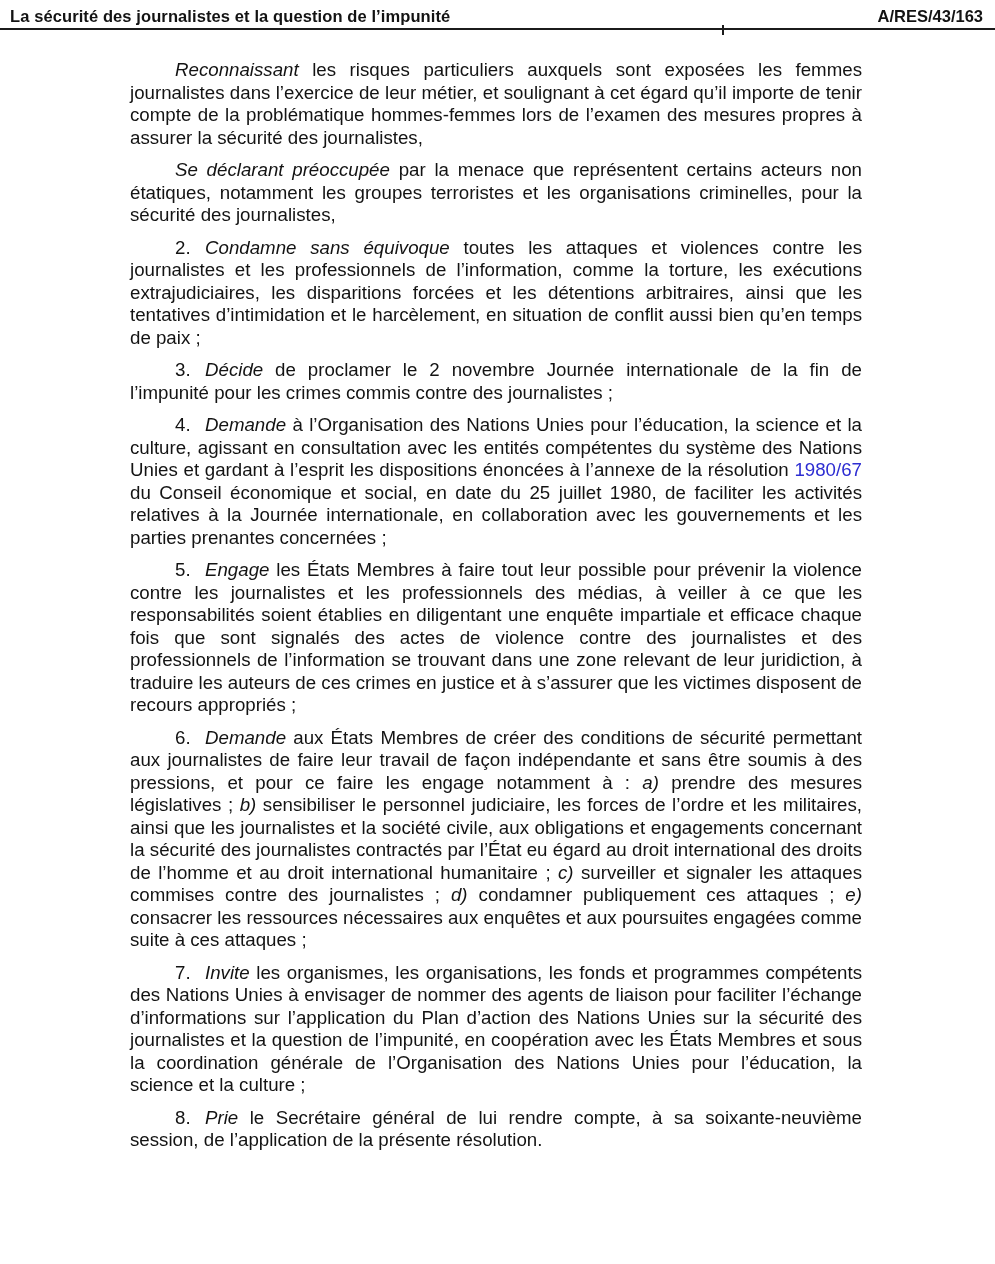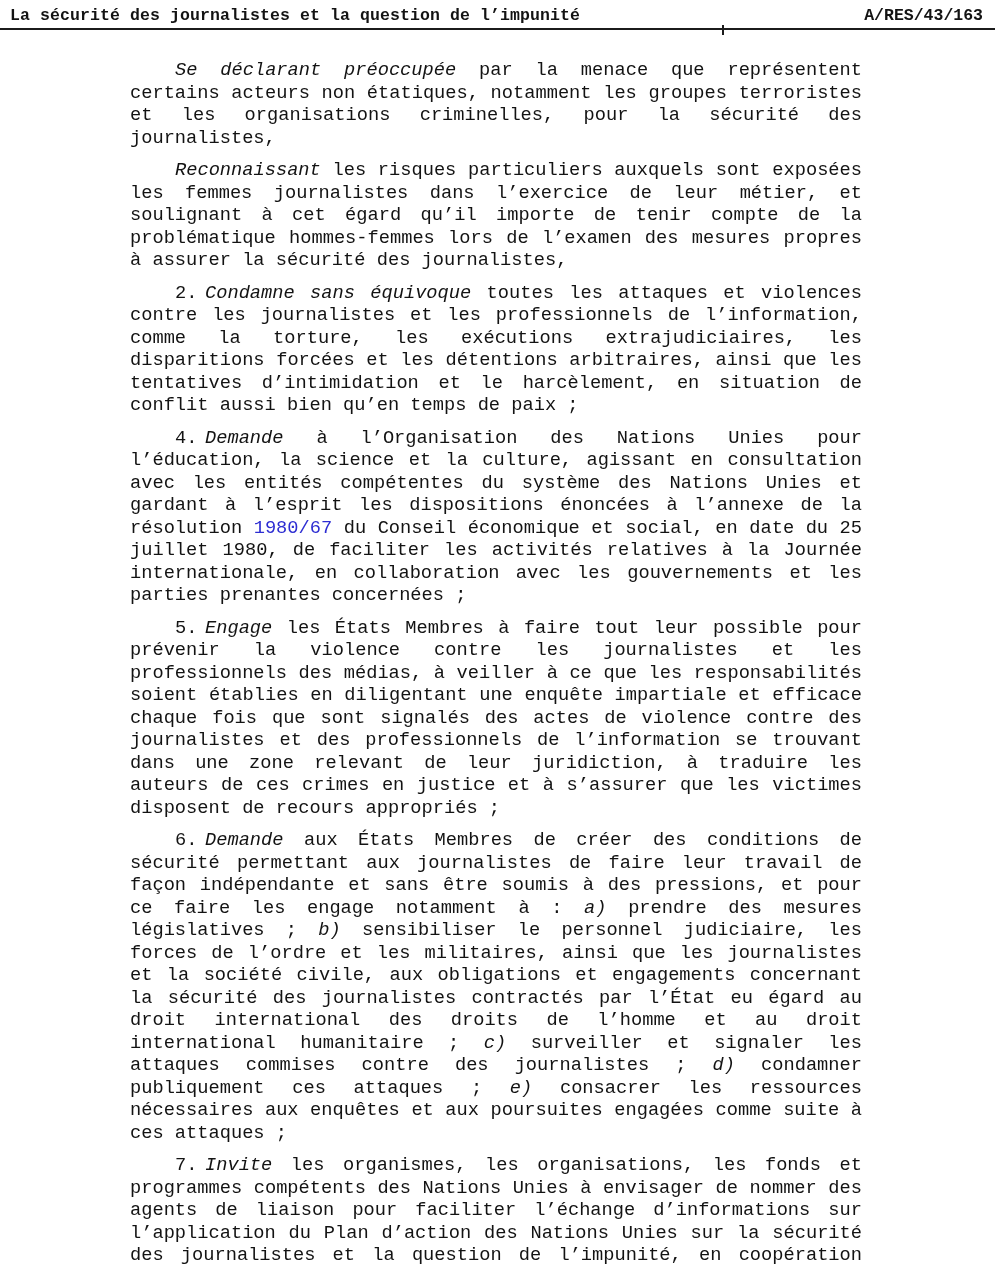--- a/index.html
+++ b/index.html
@@ -2,21 +2,21 @@
 <html lang="fr"><head>
 <meta charset="utf-8">
 <style>
   html, body { margin: 0; padding: 0; background: #ffffff; }
   .page {
     position: relative;
     width: 995px;
     height: 1264px;
     background: #ffffff;
     color: #131313;
-    font-family: Liberation Mono, monospace;
+    font-family: Liberation Sans, sans-serif;
     overflow: hidden;
     box-sizing: border-box;
   }
   .hdr {
     display: flex;
     justify-content: space-between;
     align-items: baseline;
     padding: 6px 12px 0 10px;
     font-weight: bold;
     font-size: 16.5px;
@@ -67,23 +67,24 @@
   <header class="hdr">
     <div class="hdr-title">La sécurité des journalistes et la question de l’impunité</div>
     <div class="hdr-doc">A/RES/43/163</div>
   </header>
 
   <div class="rule">
     <span class="tick"></span>
   </div>
 
   <main class="body">
+      <p class="para"><em class="it">Reconnaissant</em><span> les risques particuliers auxquels sont exposées les femmes journalistes dans l’exercice de leur métier, et soulignant à cet égard qu’il importe de tenir compte de la problématique hommes-femmes lors de l’examen des mesures propres à assurer la sécurité des journalistes,</span></p>
       <p class="para"><em class="it">Se déclarant préoccupée</em><span> par la menace que représentent certains acteurs non étatiques, notamment les groupes terroristes et les organisations criminelles, pour la sécurité des journalistes,</span></p>
-      <p class="para"><em class="it">Reconnaissant</em><span> les risques particuliers auxquels sont exposées les femmes journalistes dans l’exercice de leur métier, et soulignant à cet égard qu’il importe de tenir compte de la problématique hommes-femmes lors de l’examen des mesures propres à assurer la sécurité des journalistes,</span></p>
       <p class="para"><span class="num">2.</span><em class="it">Condamne sans équivoque</em><span> toutes les attaques et violences contre les journalistes et les professionnels de l’information, comme la torture, les exécutions extrajudiciaires, les disparitions forcées et les détentions arbitraires, ainsi que les tentatives d’intimidation et le harcèlement, en situation de conflit aussi bien qu’en temps de paix ;</span></p>
+      <p class="para"><span class="num">3.</span><em class="it">Décide</em><span> de proclamer le 2 novembre Journée internationale de la fin de l’impunité pour les crimes commis contre des journalistes ;</span></p>
       <p class="para"><span class="num">4.</span><em class="it">Demande</em><span> à l’Organisation des Nations Unies pour l’éducation, la science et la culture, agissant en consultation avec les entités compétentes du système des Nations Unies et gardant à l’esprit les dispositions énoncées à l’annexe de la résolution </span><span class="link" style="color: rgb(45, 45, 210);">1980/67</span><span> du Conseil économique et social, en date du 25 juillet 1980, de faciliter les activités relatives à la Journée internationale, en collaboration avec les gouvernements et les parties prenantes concernées ;</span></p>
       <p class="para"><span class="num">5.</span><em class="it">Engage</em><span> les États Membres à faire tout leur possible pour prévenir la violence contre les journalistes et les professionnels des médias, à veiller à ce que les responsabilités soient établies en diligentant une enquête impartiale et efficace chaque fois que sont signalés des actes de violence contre des journalistes et des professionnels de l’information se trouvant dans une zone relevant de leur juridiction, à traduire les auteurs de ces crimes en justice et à s’assurer que les victimes disposent de recours appropriés ;</span></p>
       <p class="para"><span class="num">6.</span><em class="it">Demande</em><span> aux États Membres de créer des conditions de sécurité permettant aux journalistes de faire leur travail de façon indépendante et sans être soumis à des pressions, et pour ce faire les engage notamment à : </span><em class="it">a)</em><span> prendre des mesures législatives ; </span><em class="it">b)</em><span> sensibiliser le personnel judiciaire, les forces de l’ordre et les militaires, ainsi que les journalistes et la société civile, aux obligations et engagements concernant la sécurité des journalistes contractés par l’État eu égard au droit international des droits de l’homme et au droit international humanitaire ; </span><em class="it">c)</em><span> surveiller et signaler les attaques commises contre des journalistes ; </span><em class="it">d)</em><span> condamner publiquement ces attaques ; </span><em class="it">e)</em><span> consacrer les ressources nécessaires aux enquêtes et aux poursuites engagées comme suite à ces attaques ;</span></p>
       <p class="para"><span class="num">7.</span><em class="it">Invite</em><span> les organismes, les organisations, les fonds et programmes compétents des Nations Unies à envisager de nommer des agents de liaison pour faciliter l’échange d’informations sur l’application du Plan d’action des Nations Unies sur la sécurité des journalistes et la question de l’impunité, en coopération avec les États Membres et sous la coordination générale de l’Organisation des Nations Unies pour l’éducation, la science et la culture ;</span></p>
       <p class="para"><span class="num">8.</span><em class="it">Prie</em><span> le Secrétaire général de lui rendre compte, à sa soixante-neuvième session, de l’application de la présente résolution.</span></p>
     </main>
 
 </div>
 
 </body></html>

